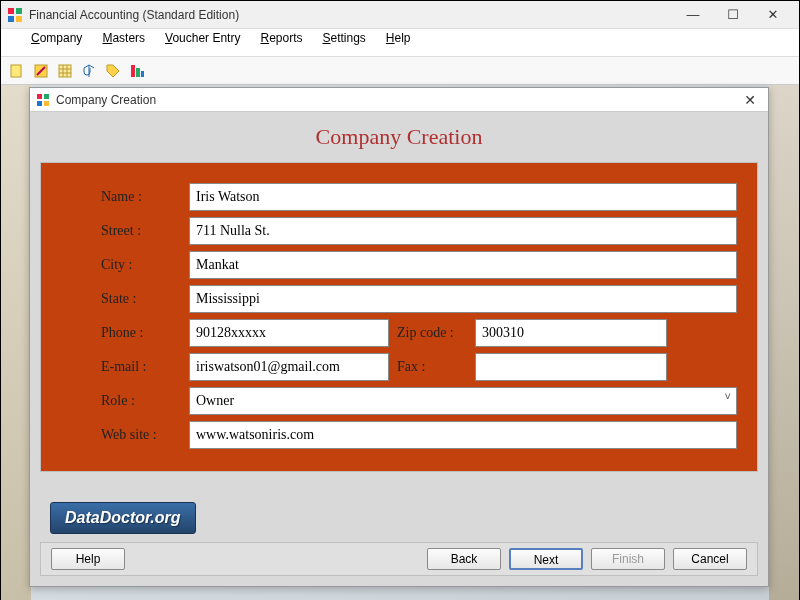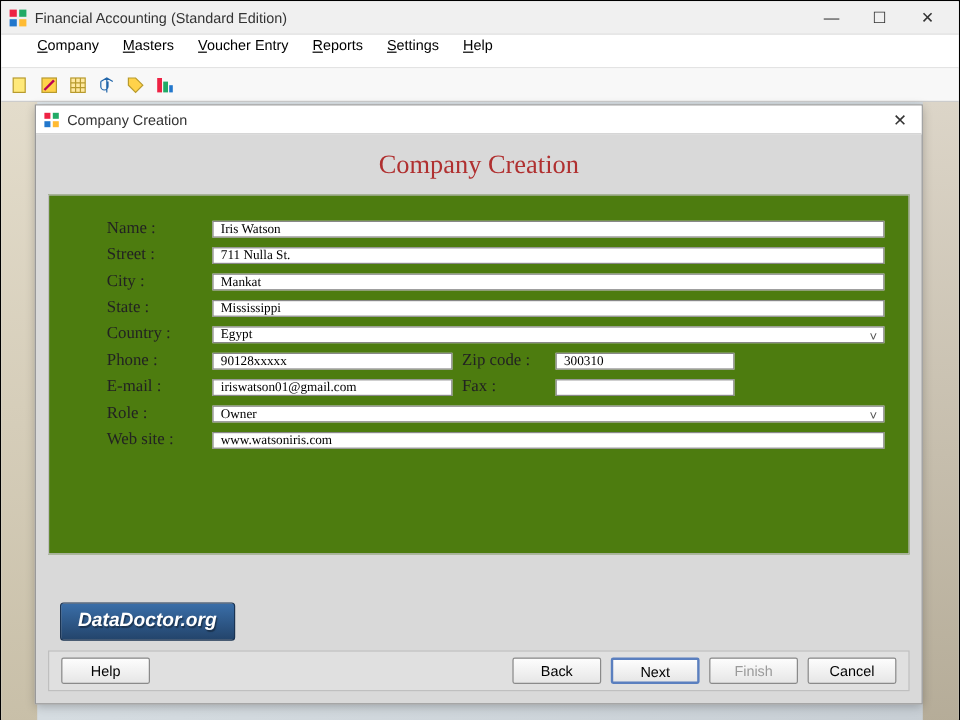--- a/index.html
+++ b/index.html
@@ -125,22 +125,22 @@
     font-family: "Times New Roman", serif;
     font-weight: bold;
     font-size: 12px;
     color: #222;
     position: relative;
     top: 1px;
     z-index: 2;
   }
   .form-panel {
     border: 1px solid #bfbfbf;
-    background: #4d7c0f;
-    padding: 20px 20px 16px 8px;
+    background: #c2410c;
+    padding: 20px 20px 16px 20px;
     min-height: 300px;
     margin-top: 12px;
   }
   .form-row {
     display: flex;
     align-items: center;
     margin-bottom: 6px;
     gap: 8px;
   }
   .form-label {
@@ -153,26 +153,26 @@
   }
   .form-label-small {
     width: 70px;
     padding-right: 6px;
     font-family: "Times New Roman", serif;
     font-size: 14px;
     color: #222;
   }
   .form-input, .form-select {
     flex: 1;
-    height: 14px;
+    height: 28px;
     border: 1px solid #888;
     background: #fff;
     padding: 0 6px;
     font-family: "Times New Roman", serif;
-    font-size: 11px;
+    font-size: 14px;
   }
   .form-input.short { flex: 0 0 200px; }
   .form-input.mini { flex: 0 0 90px; }
   .form-select {
     appearance: none;
     background: #fff;
     position: relative;
   }
   .select-wrap { position: relative; flex: 1; display: flex; }
   .select-wrap::after {
@@ -329,26 +329,20 @@
           <div class="form-row">
             <span class="form-label">City :</span>
             <input class="form-input" value="Mankat" style="">
           </div>
 
           <div class="form-row">
             <span class="form-label">State :</span>
             <input class="form-input" value="Mississippi" style="">
           </div>
 
-          <div class="form-row">
-            <span class="form-label">Country :</span>
-            <div class="select-wrap">
-              <input class="form-select" value="Egypt" style="">
-            </div>
-          </div>
 
           <div class="form-row">
             <span class="form-label">Phone :</span>
             <input class="form-input short" value="90128xxxxx" style="">
             <span class="form-label-small">Zip code :</span>
             <input class="form-input mini" value="300310" style="">
           </div>
 
           <div class="form-row">
             <span class="form-label">E-mail :</span>

